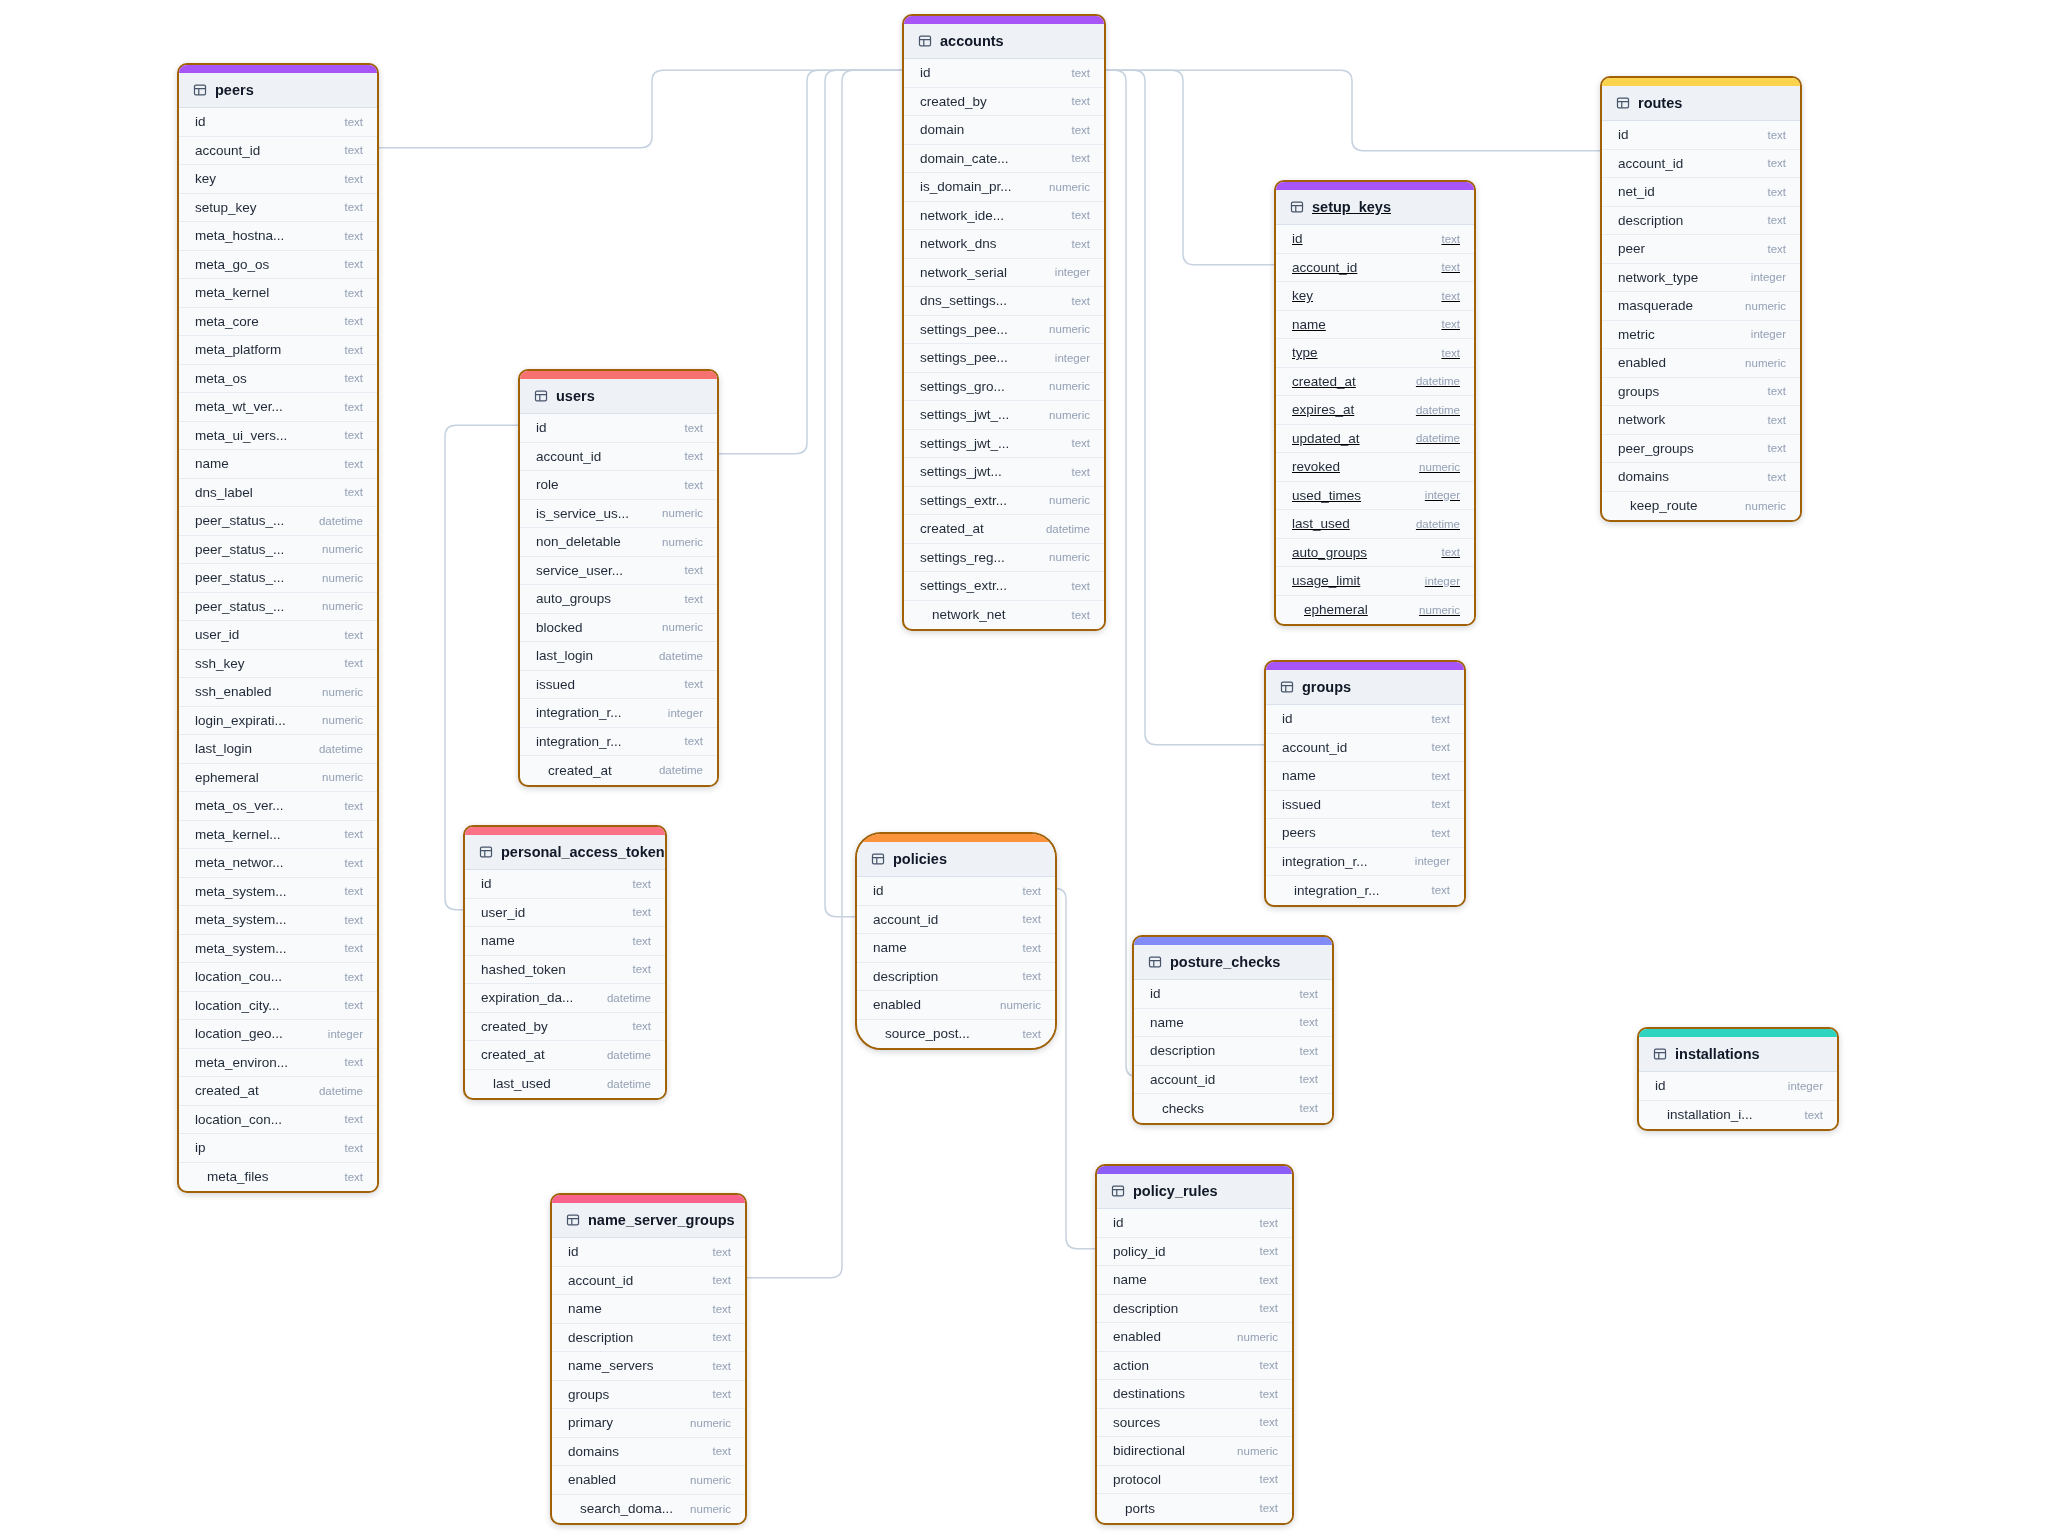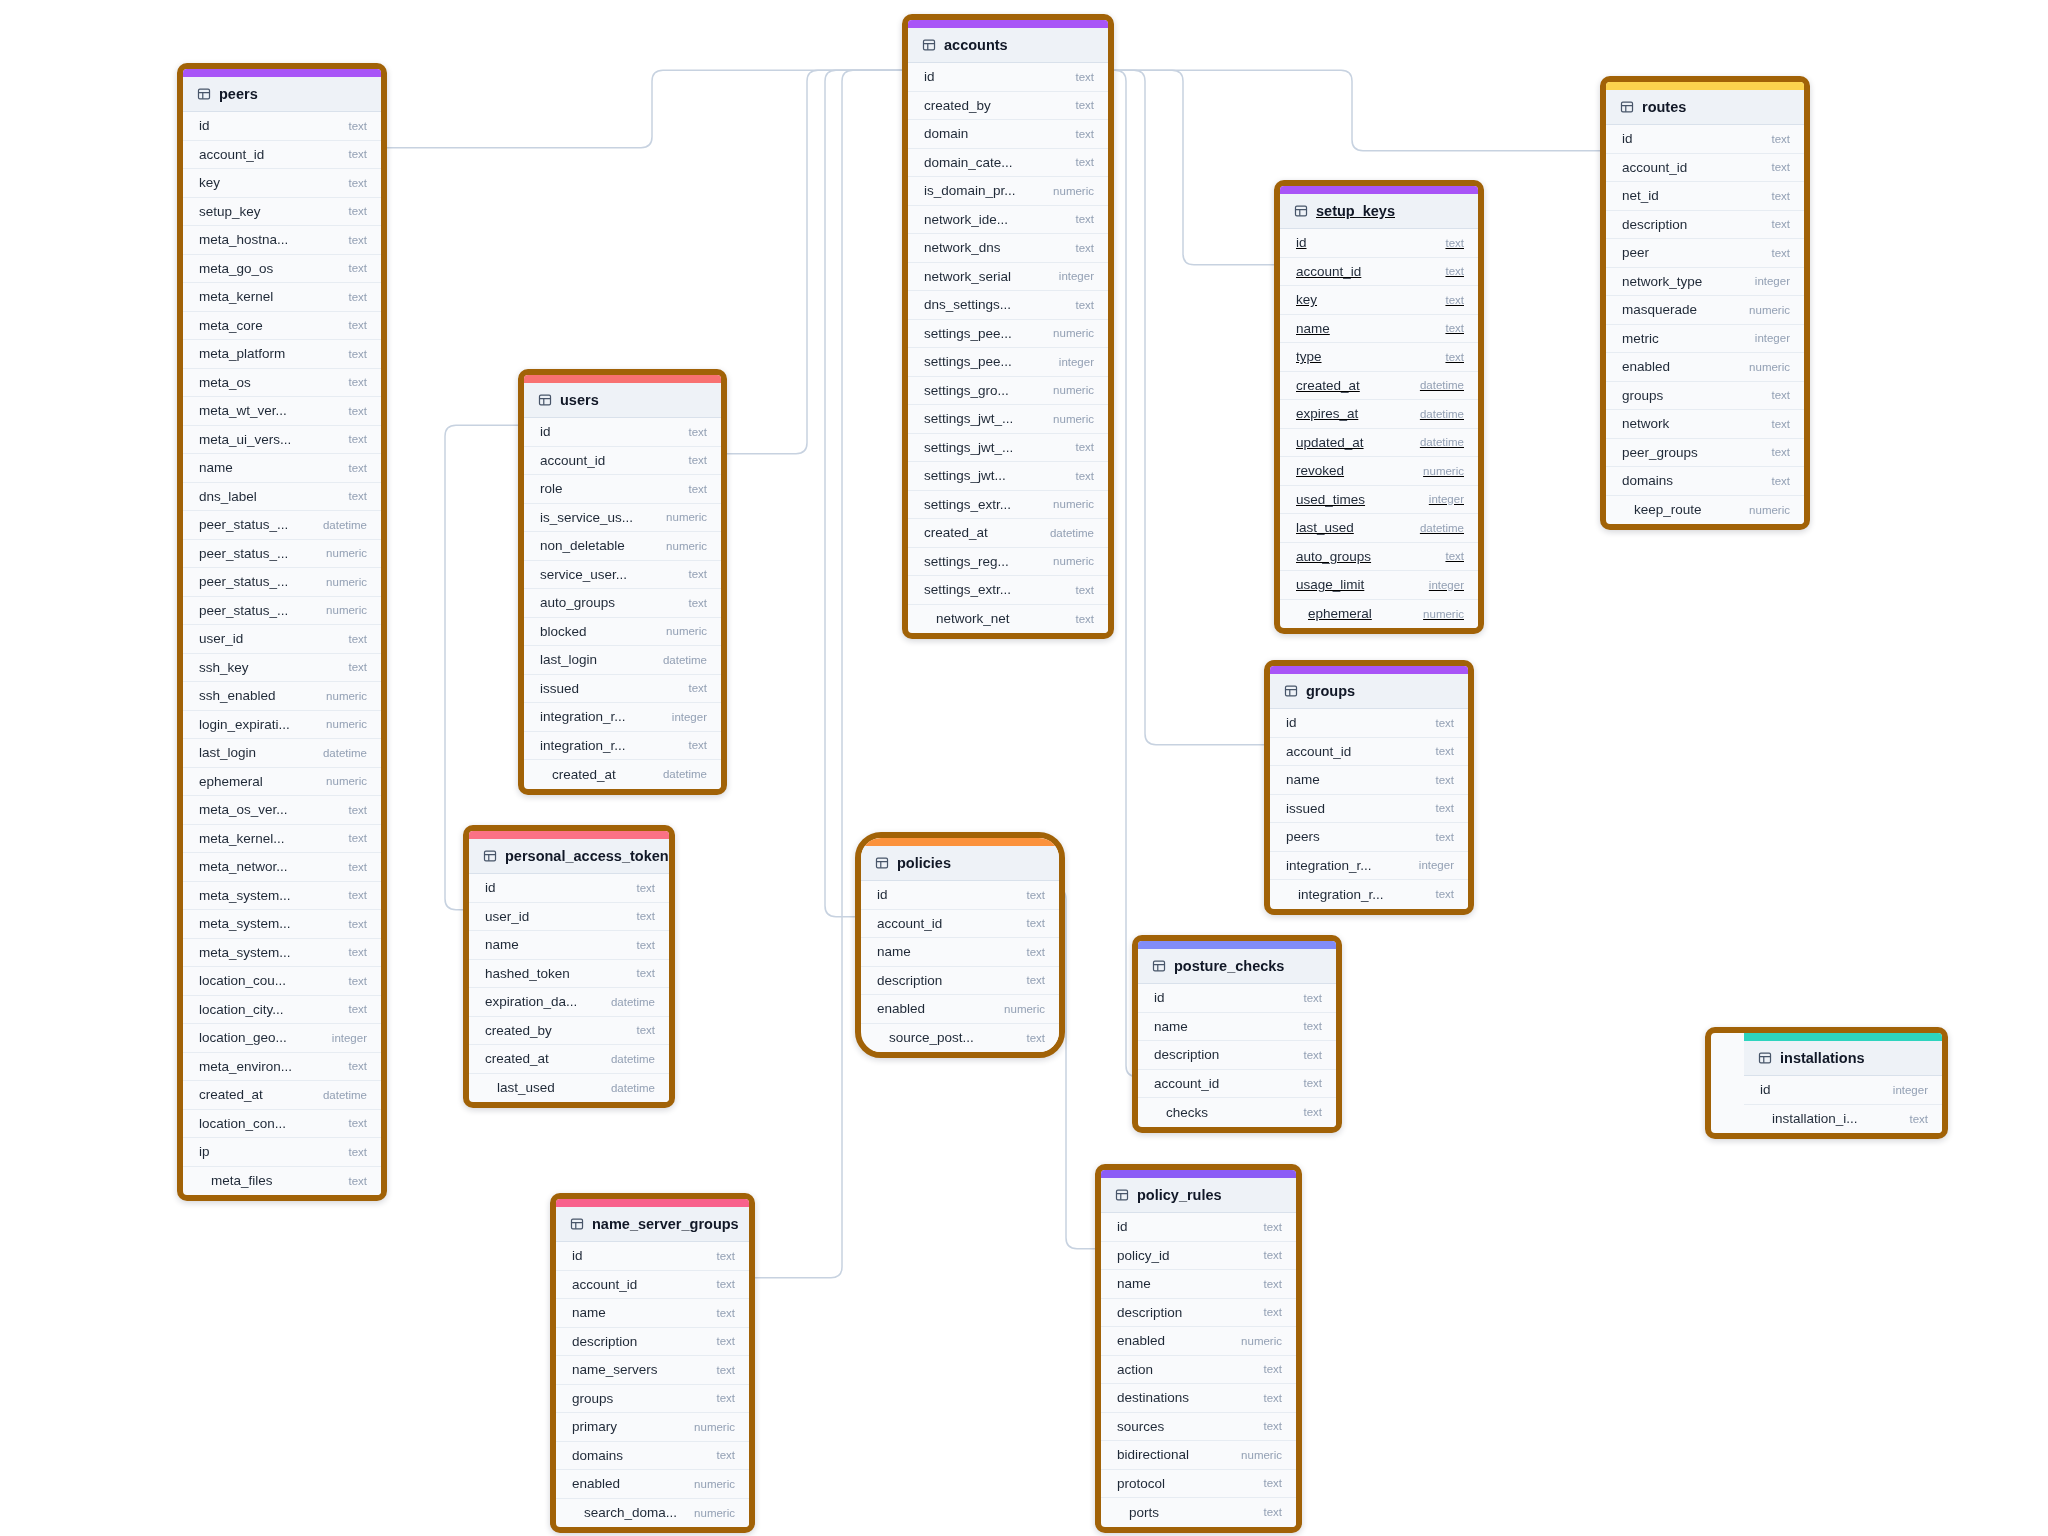--- a/index.html
+++ b/index.html
@@ -6,21 +6,21 @@
   body{
     width:2048px;height:1536px;position:relative;overflow:hidden;
     background:#FFFFFF;
     font-family:"Liberation Sans","DejaVu Sans",sans-serif;
   }
   #canvas{position:absolute;left:0;top:0;width:2048px;height:1536px;}
   #relations-svg{position:absolute;left:0;top:0;z-index:0;}
   .table-node{
     position:absolute;z-index:1;
     background:#F9FAFC;
-    border:6px solid #a16207;
+    border:2px solid #a16207;
     border-radius:10px;
     box-shadow:0 2px 6px rgba(15,23,42,.18);
     overflow:hidden;
   }
   .accent-strip{height:8px;width:100%;}
   .table-header{
     height:34px;display:flex;align-items:center;gap:8px;
     padding:0 14px;background:#EEF2F7;border-bottom:1px solid #D9E1EB;
   }
   .table-title{font-size:14.5px;font-weight:bold;color:#111827;white-space:nowrap;}
@@ -770,21 +770,21 @@
       </div>
       <div class="field-row">
         <span class="field-name">domains</span>
         <span class="field-type">text</span>
       </div>
       <div class="field-row">
         <span class="field-name">keep_route</span>
         <span class="field-type">numeric</span>
       </div>
     </div>
-    <div class="table-node" style="left: 1705px; top: 1027px; width: 198px; padding-left: 33px;">
+    <div class="table-node" style="left: 1637px; top: 1027px; width: 198px;">
       <div class="accent-strip" style="background: rgb(45, 212, 191);"></div>
       <div class="table-header">
         <span class="table-icon">
           <svg width="14" height="14" viewBox="0 0 16 16" fill="none" stroke="currentColor" stroke-width="1.4">
             <rect x="1.7" y="2.5" width="12.6" height="11" rx="1.6"></rect>
             <line x1="1.7" y1="6.3" x2="14.3" y2="6.3"></line>
             <line x1="6.6" y1="6.3" x2="6.6" y2="13.5"></line>
           </svg>
         </span>
         <span class="table-title">installations</span>

